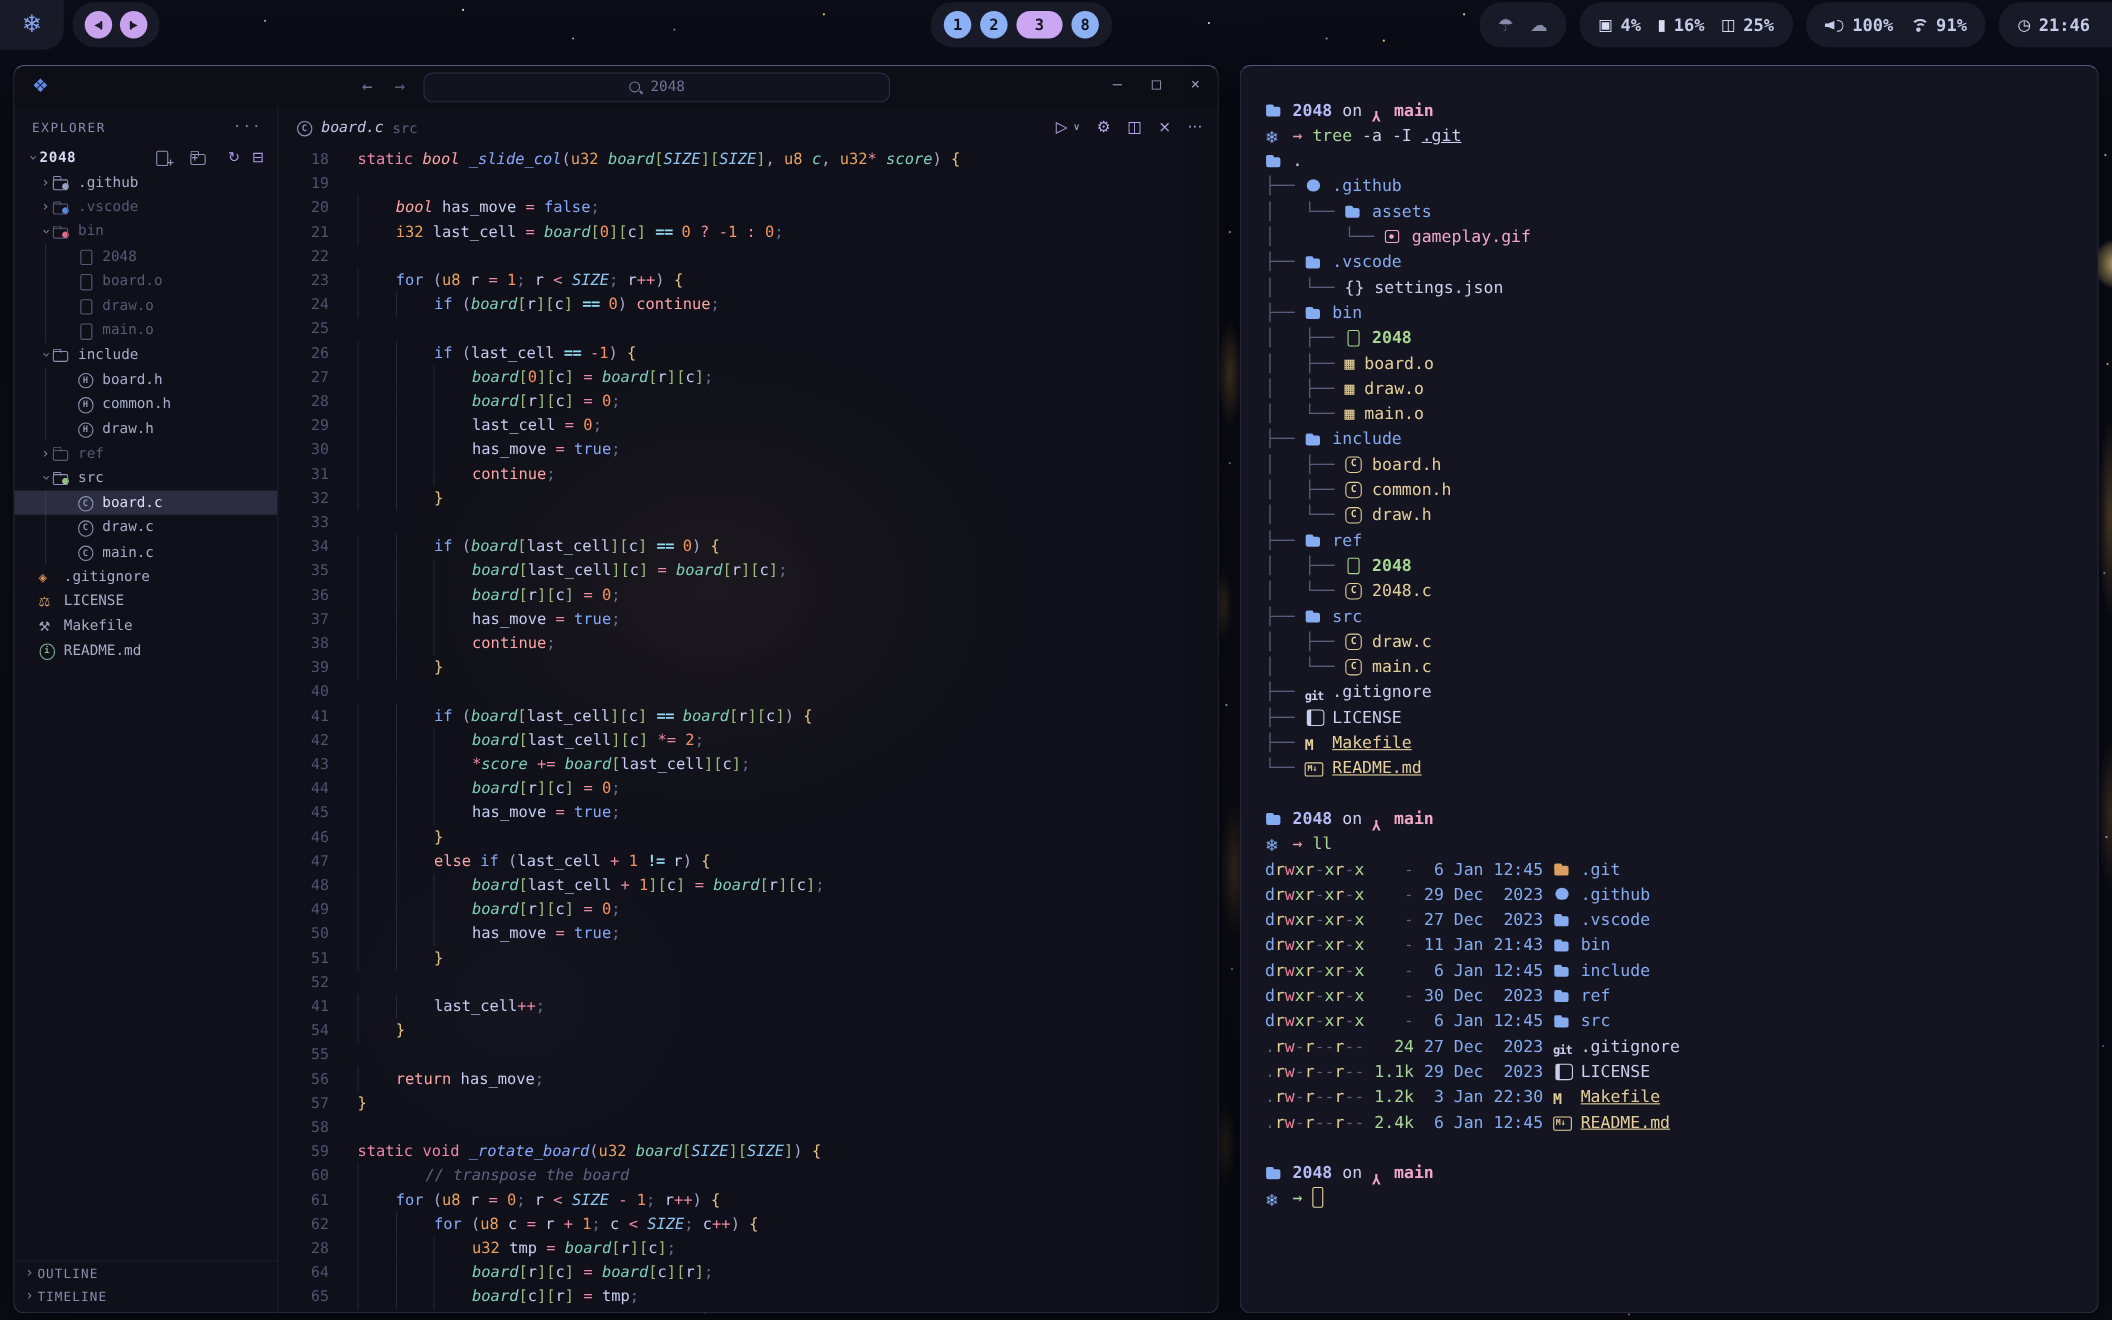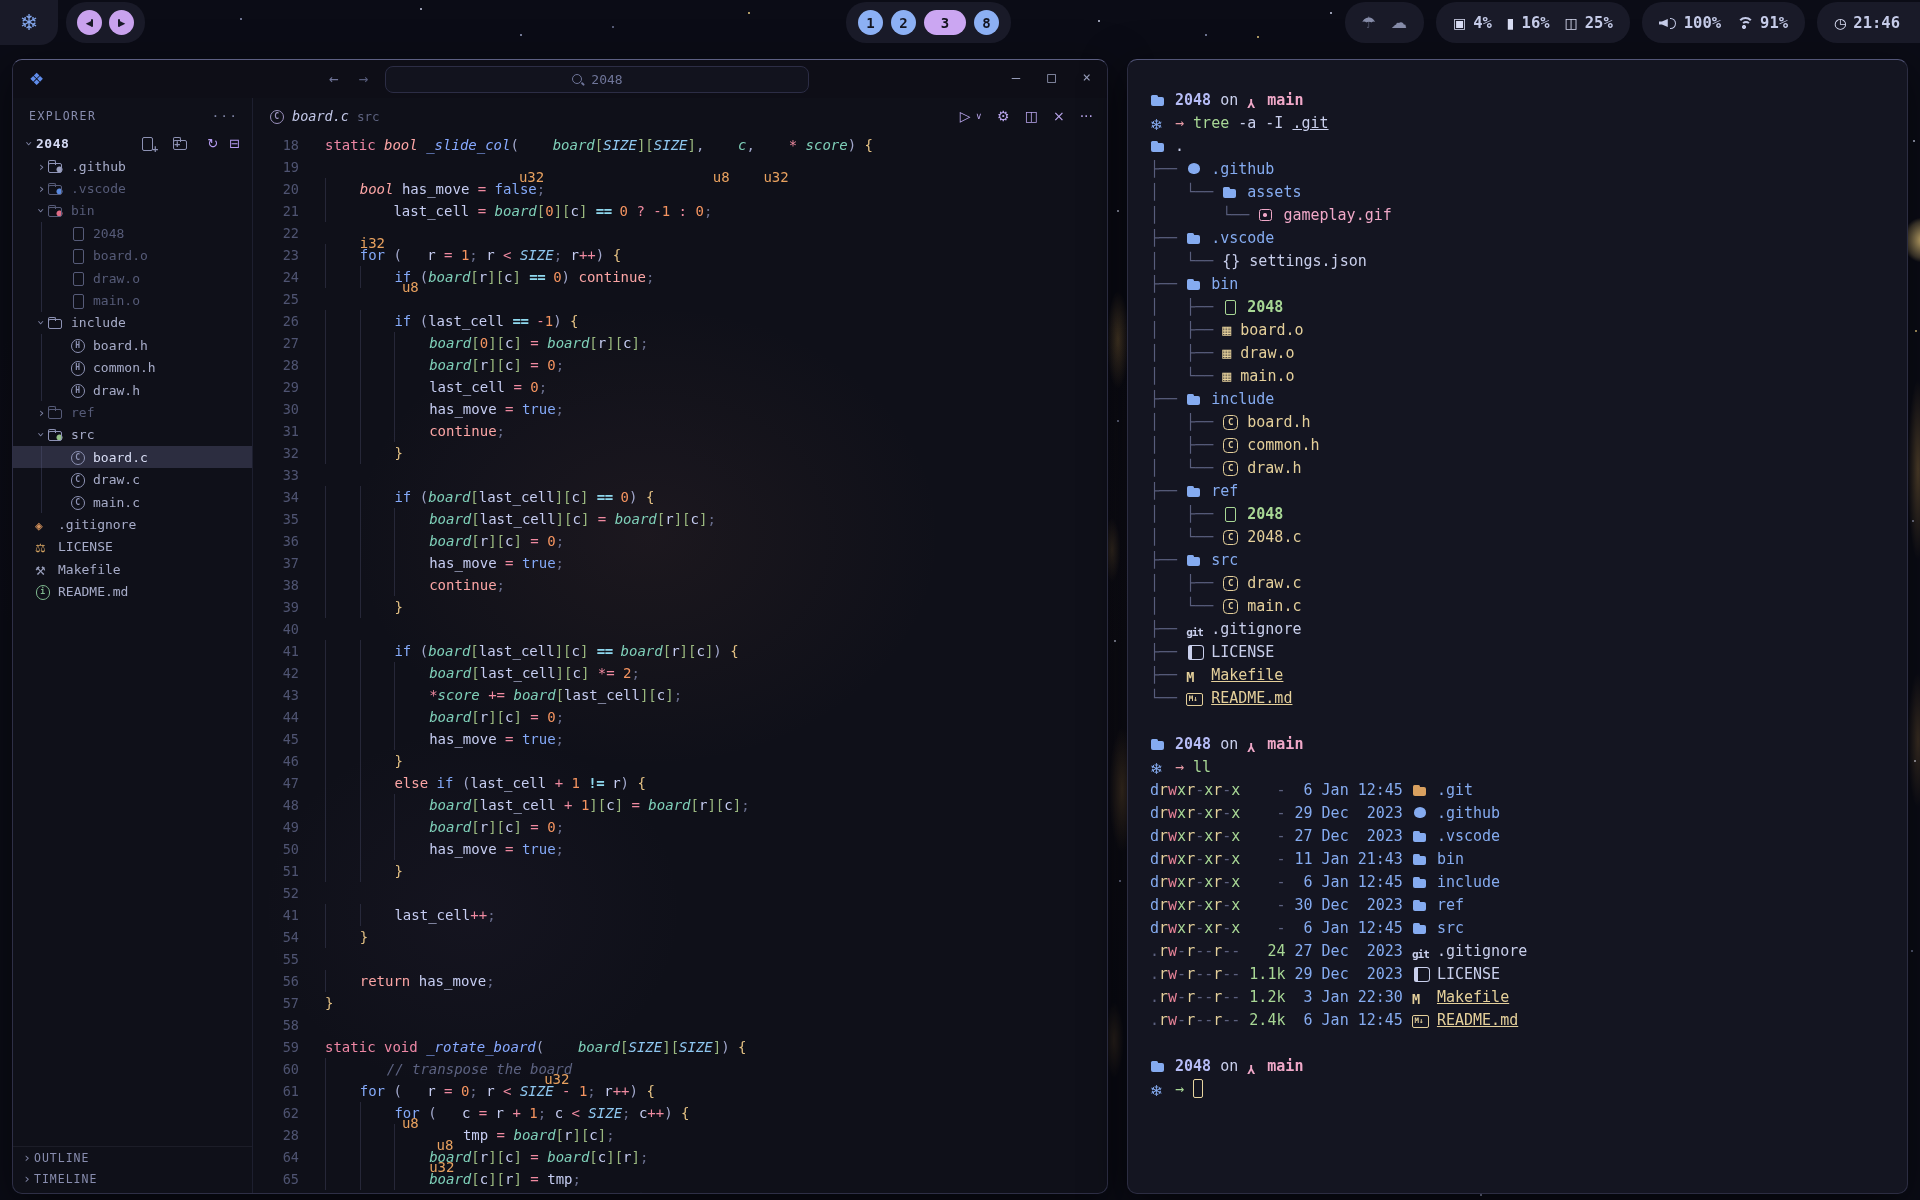--- a/index.html
+++ b/index.html
@@ -181,21 +181,21 @@
   .thint { color:#5c617e; font-size:12.5px; }
   .tacts { position:absolute; right:14px; top:0; height:36px; display:flex; align-items:center; gap:15px;
     color:#b9a5ec; font-size:14px; font-family:"DejaVu Sans",sans-serif; }
   .tacts .small { font-size:9px; margin-left:-10px; }
   .code { position:absolute; top:36px; left:0; right:0; bottom:0; font-size:14px; }
   .cl { display:flex; height:22px; line-height:22px; }
   .ln { width:46px; text-align:right; color:#4f5472; flex:none; margin-right:26px; font-size:13.5px; }
   .cl span.tok { white-space:pre; }
   .e-ind { border-left:1px solid rgba(86,90,125,.32); }
   .e-kw { color:#ee87a5; } .e-tkw { color:#fca5a5; font-style:italic; }
-  .e-fn { color:#87a9ff; font-style:italic; } .e-typ { color:#e8a15f;margin-top:32px; }
+  .e-fn { color:#87a9ff; font-style:italic; } .e-typ { color:#e8a15f; }
   .e-par { color:#7fd0b9; font-style:italic; } .e-size { color:#8fc7f0; font-style:italic; }
   .e-num { color:#f59460; } .e-bool { color:#84a9f8; }
   .e-op { color:#ef8aa0; } .e-lig { color:#8fd8ee; font-weight:bold; letter-spacing:-.5px; }
   .e-br { color:#9ab87f; } .e-pun { color:#a2a8cc; } .e-semi { color:#6a6f8e; }
   .e-brace { color:#e3c083; } .e-var { color:#c6cdf2; }
   .e-ctl { color:#fca5a5; } .e-ctlb { color:#84a9f8; }
   .e-cmt { color:#5d6382; font-style:italic;margin-left:27px; }
 
   
   .term { position:absolute; left:1127px; top:59px; width:781px; height:1135px; z-index:3;

